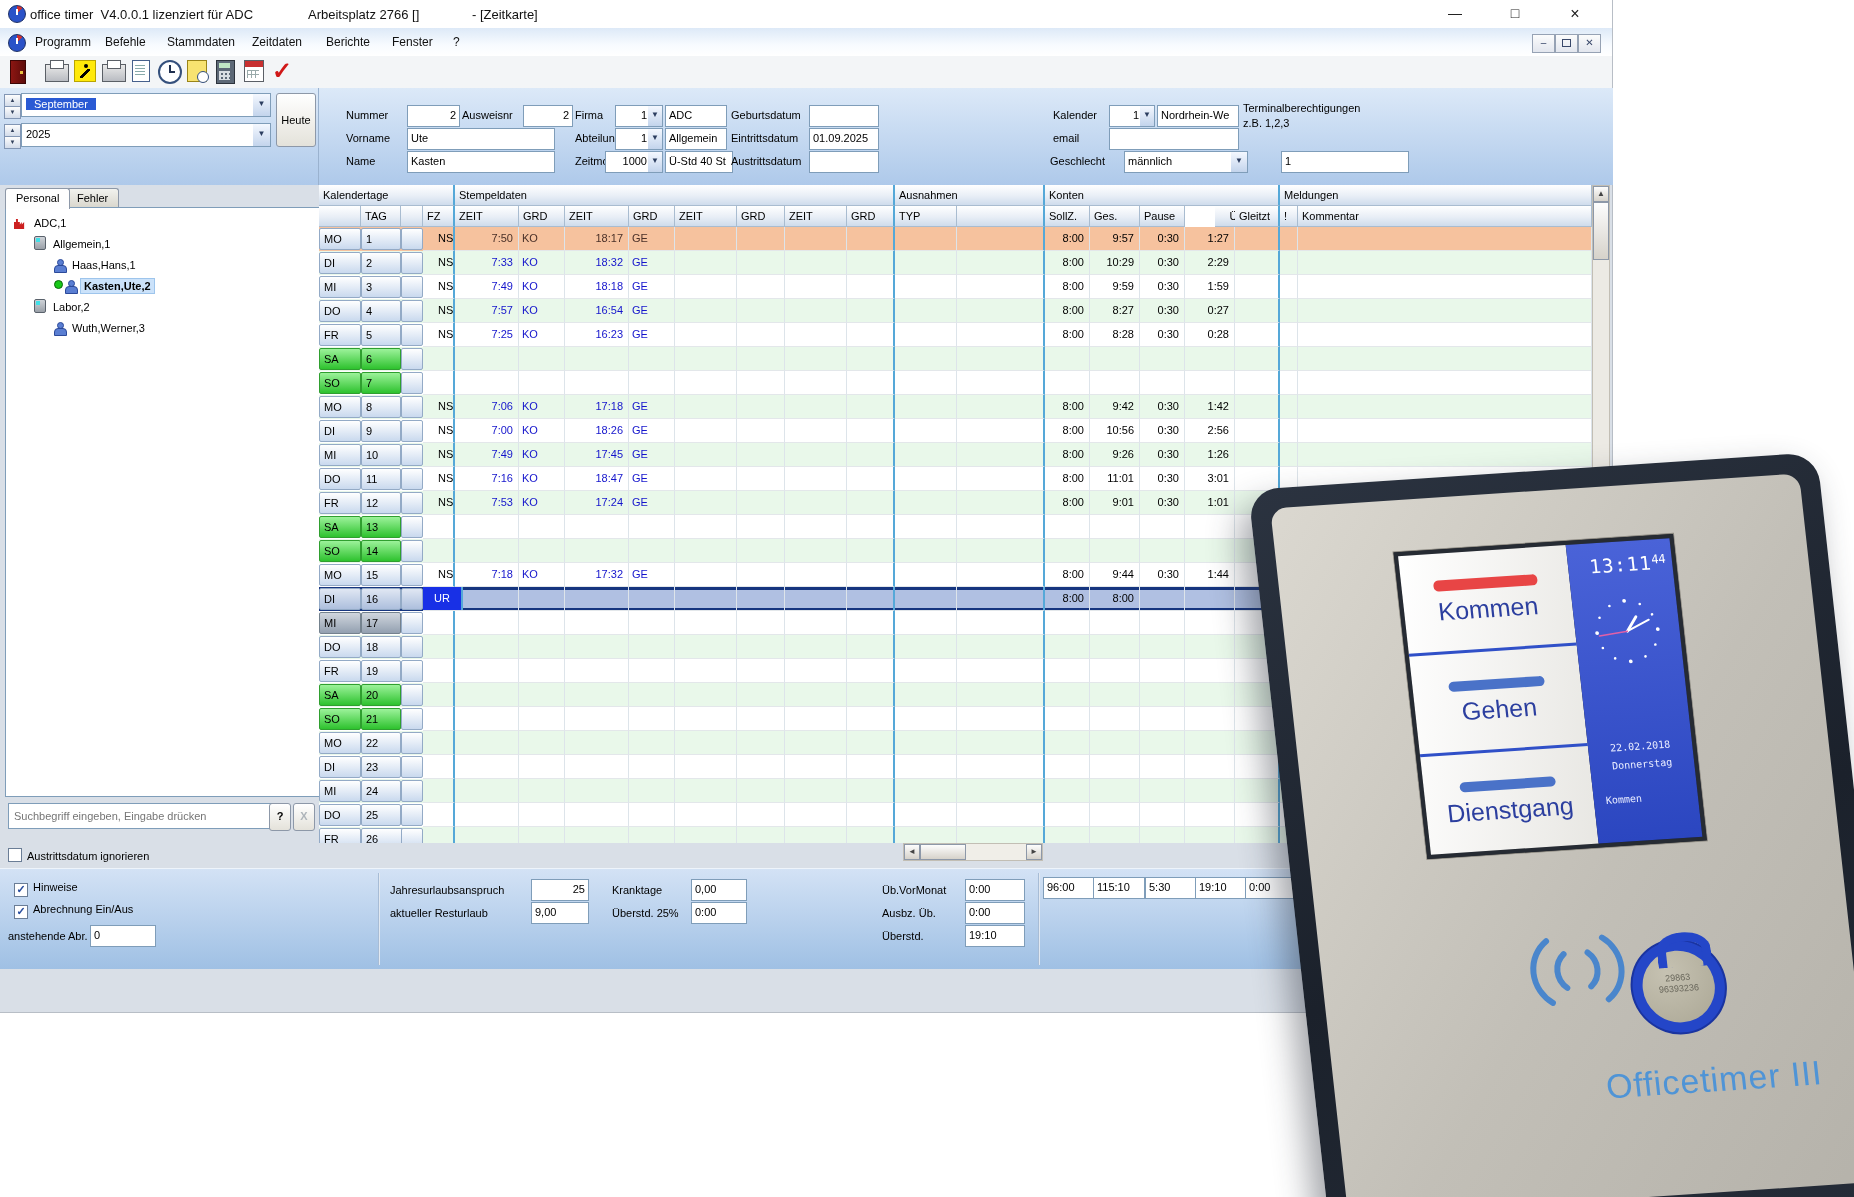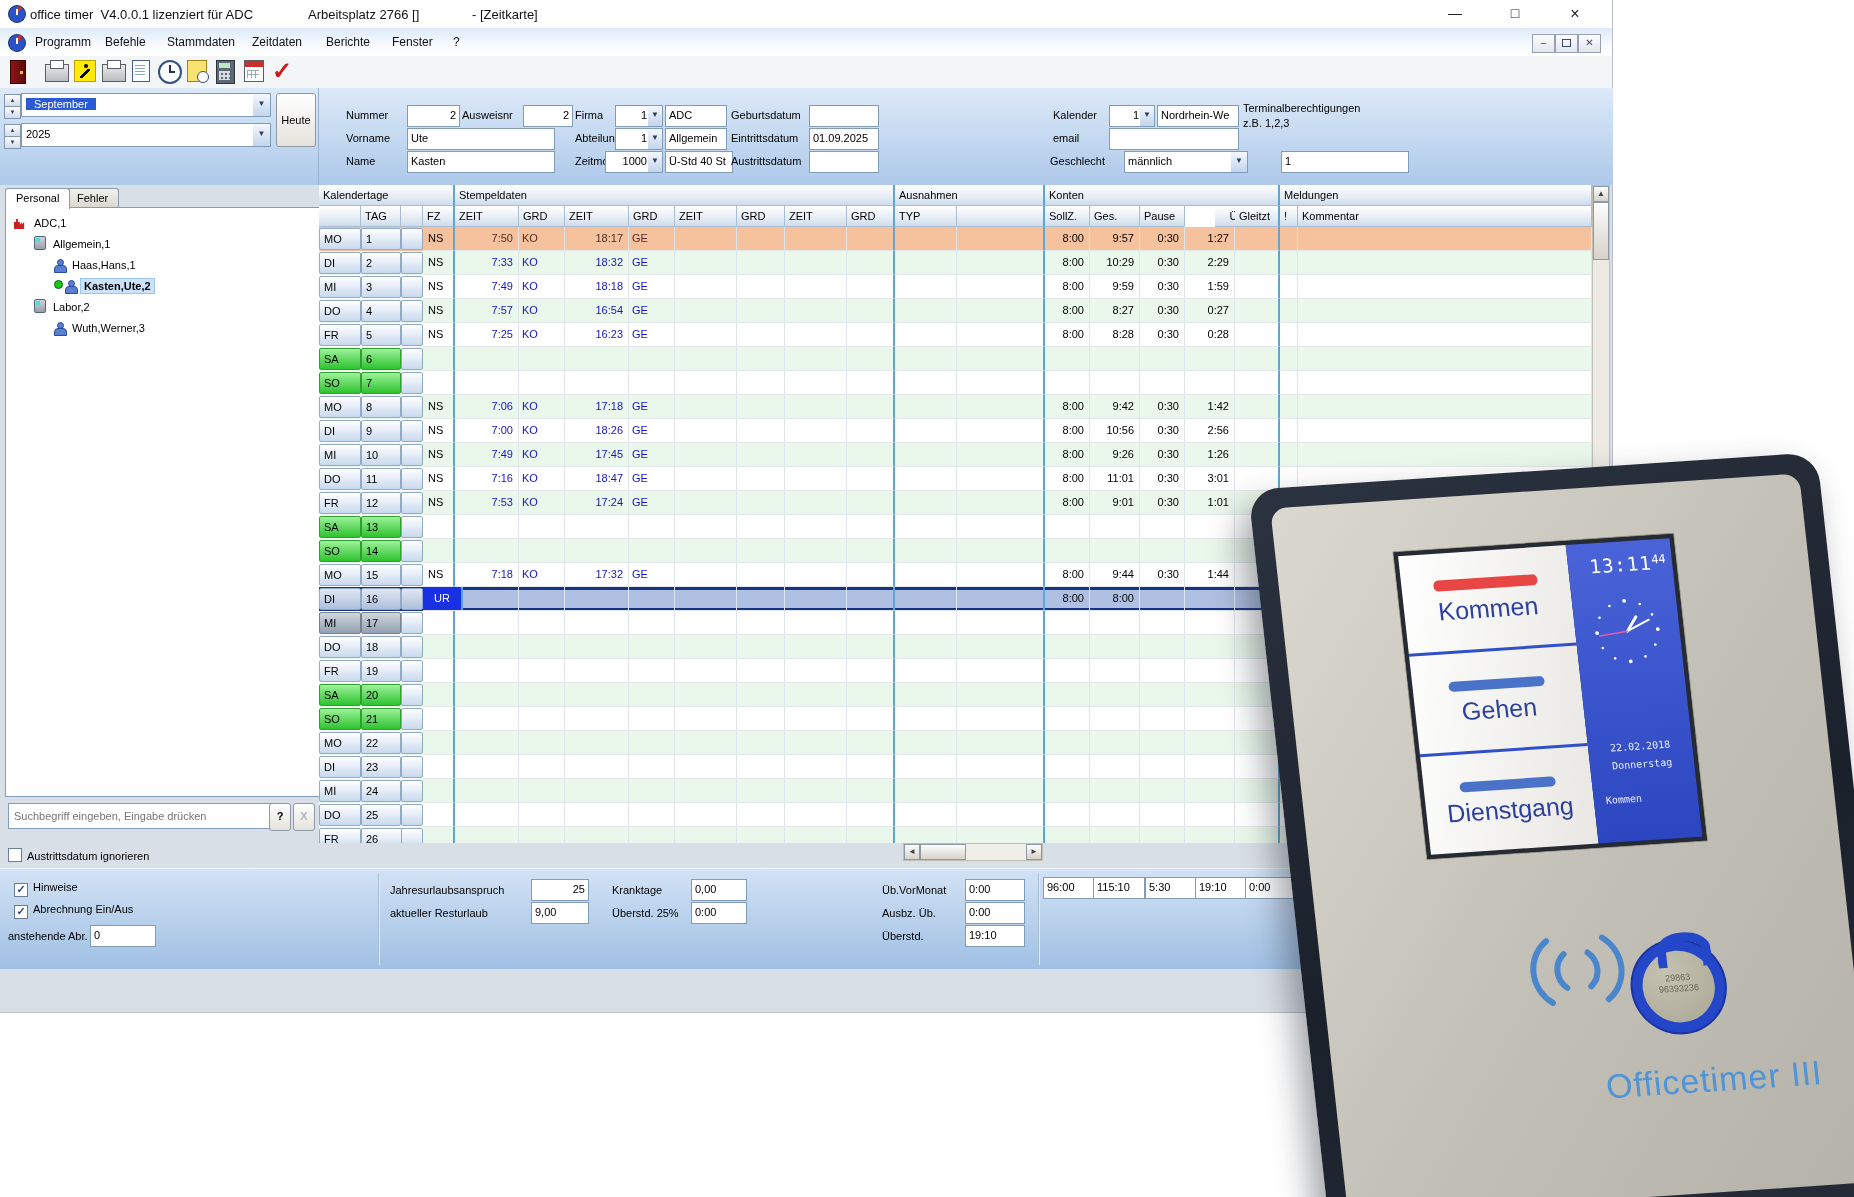--- a/index.html
+++ b/index.html
@@ -100,21 +100,21 @@
   .sepR{border-right:2px solid #55a8d8 !important;}
   .c-day{background:linear-gradient(#ffffff,#c9d9ee);border:1px solid #93aac6 !important;border-radius:2px;
      margin-top:1px;height:22px !important;line-height:20px;padding-left:4px;}
   .c-day.wk{background:linear-gradient(#9cf29a,#2ec22e);border-color:#2f9f2f !important;}
   .c-day.cur{background:linear-gradient(#d0d6de,#93a0b0);border-color:#74828e !important;}
   .c-day.selrow{background:linear-gradient(#e0e7f3,#adbfdd);}
   .t-blue{color:#1414cc;}
   .t-dark{color:#4a3028;}
   .c-time{text-align:right;padding-right:5px;}
   .c-grd{padding-left:3px;}
-  .c-fz{padding-left:5px;}
+  .c-fz{padding-left:15px;}
   .c-num{text-align:right;padding-right:5px;}
   .c-ur{background:#1830e6;color:#fff;text-align:center;padding:0 !important;}
   .r-selected{box-shadow:inset 0 0 0 3px #16357f;}
   
   .sb-btn{position:absolute;background:linear-gradient(#fdfdfd,#d6d2ca);border:1px solid #8d98a8;
      text-align:center;color:#444;font-size:8px;}
   #vscroll{position:absolute;left:1592px;top:185px;width:16px;height:658px;background:#eceae4;border:1px solid #c2beb4;}
   #hscroll{position:absolute;left:903px;top:843px;width:138px;height:16px;background:#f0eee8;border:1px solid #c2beb4;}
   #bluepanel{position:absolute;left:0;top:868px;width:1612px;height:100px;
      background:linear-gradient(#d3e2f5,#9fc0e4);border-top:1px solid #eef4fb;}

